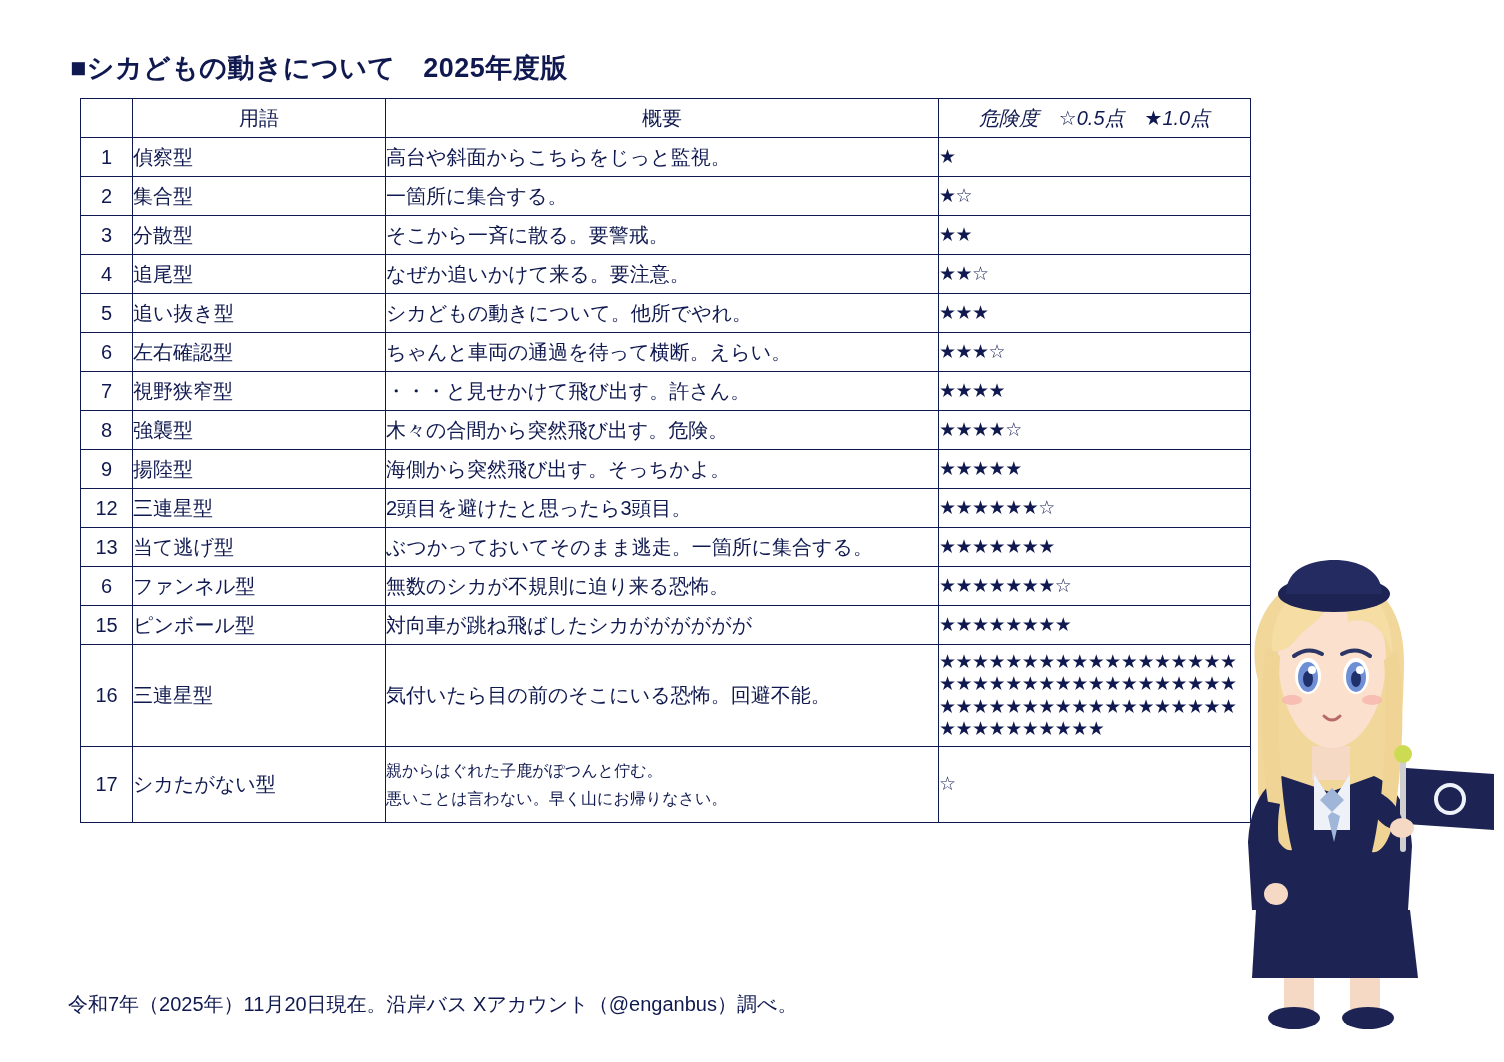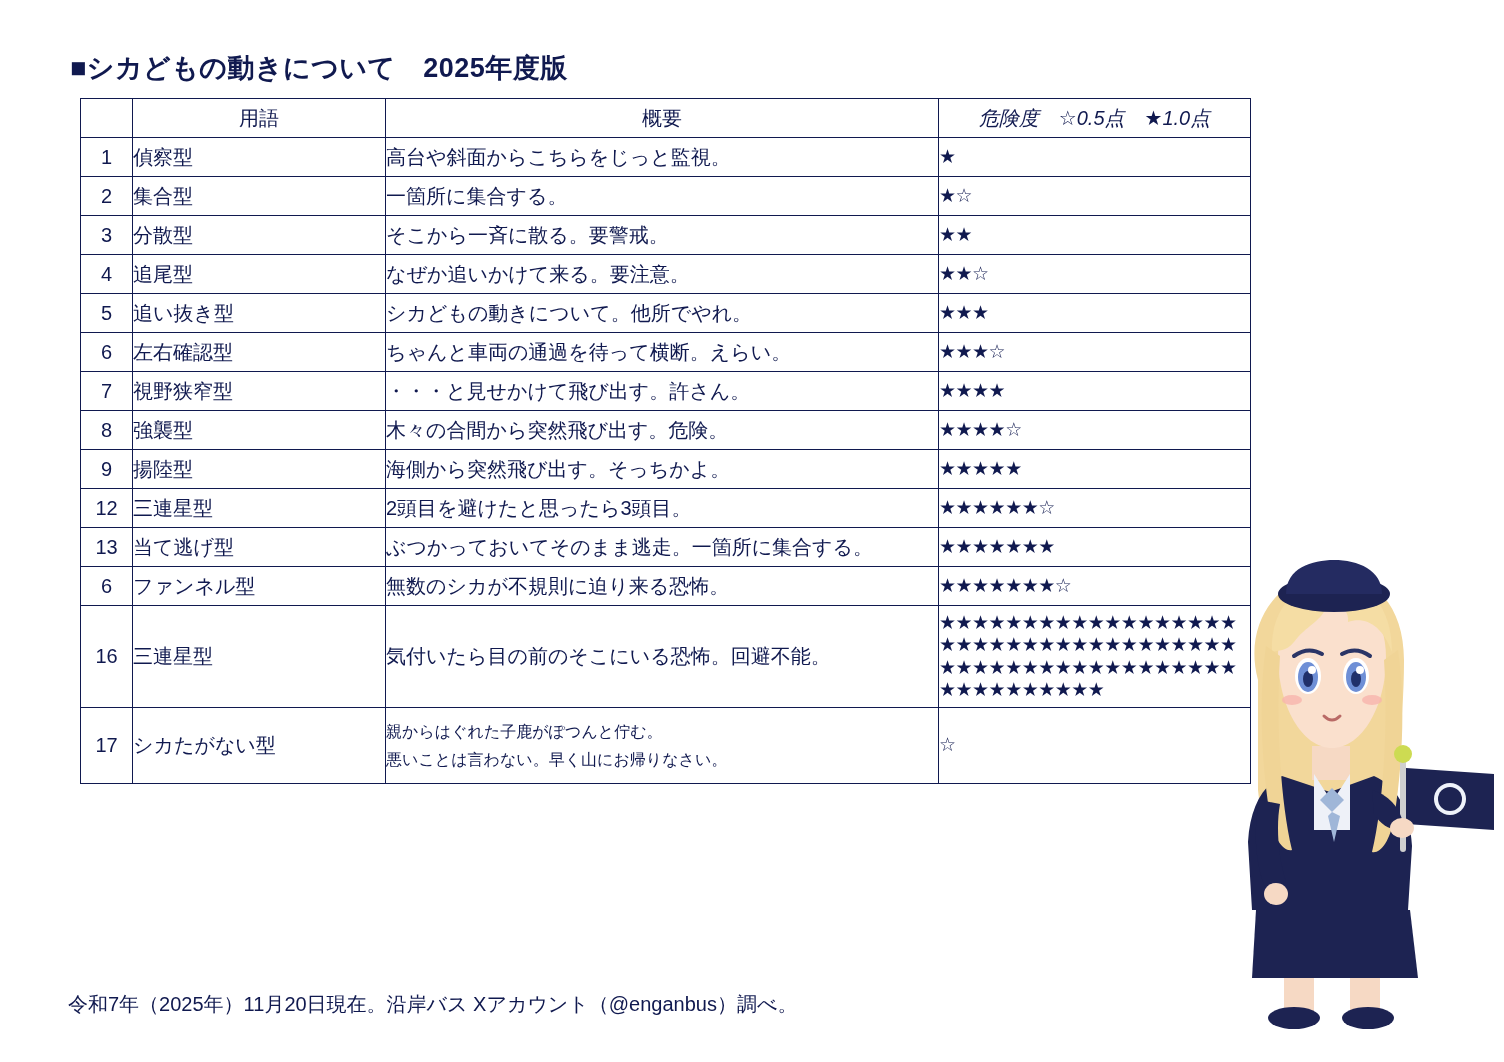--- a/index.html
+++ b/index.html
@@ -199,20 +199,26 @@
         <td class="cell-num">13</td>
         <td class="cell-term">当て逃げ型</td>
         <td class="cell-desc">ぶつかっておいてそのまま逃走。一箇所に集合する。</td>
         <td class="cell-risk">★★★★★★★</td>
       </tr>
       <tr>
         <td class="cell-num">6</td>
         <td class="cell-term">ファンネル型</td>
         <td class="cell-desc">無数のシカが不規則に迫り来る恐怖。</td>
         <td class="cell-risk">★★★★★★★☆</td>
+      </tr>
+      <tr>
+        <td class="cell-num">15</td>
+        <td class="cell-term">ピンボール型</td>
+        <td class="cell-desc">対向車が跳ね飛ばしたシカがががががが</td>
+        <td class="cell-risk">★★★★★★★★</td>
       </tr>
       <tr class="row-tall">
         <td class="cell-num">16</td>
         <td class="cell-term">三連星型</td>
         <td class="cell-desc">気付いたら目の前のそこにいる恐怖。回避不能。</td>
         <td class="cell-risk">★★★★★★★★★★★★★★★★★★★★★★★★★★★★★★★★★★★★★★★★★★★★★★★★★★★★★★★★★★★★★★★★</td>
       </tr>
       <tr class="row-two">
         <td class="cell-num">17</td>
         <td class="cell-term">シカたがない型</td>

